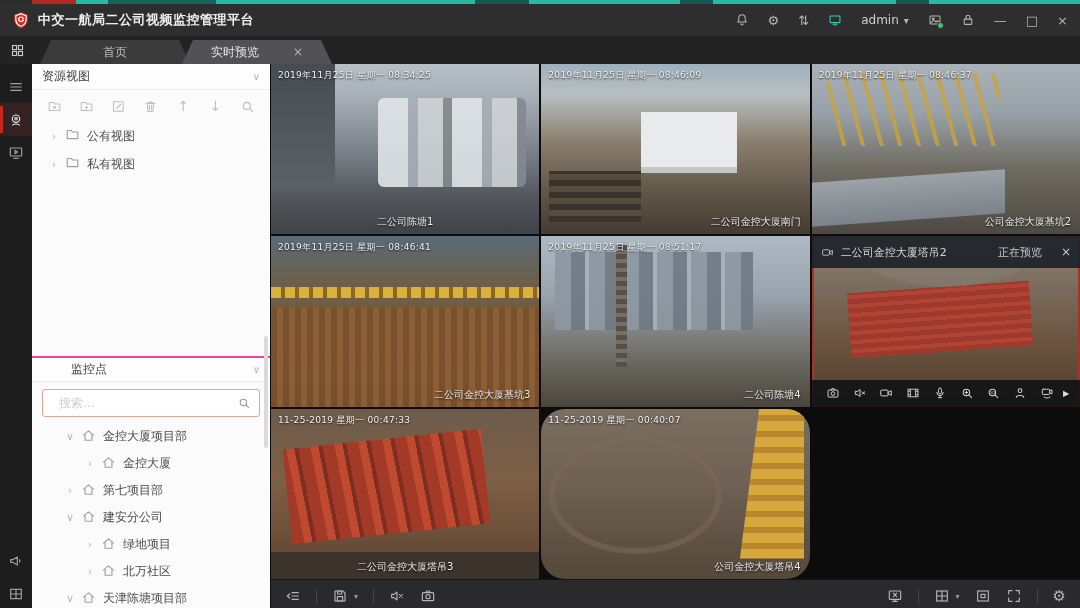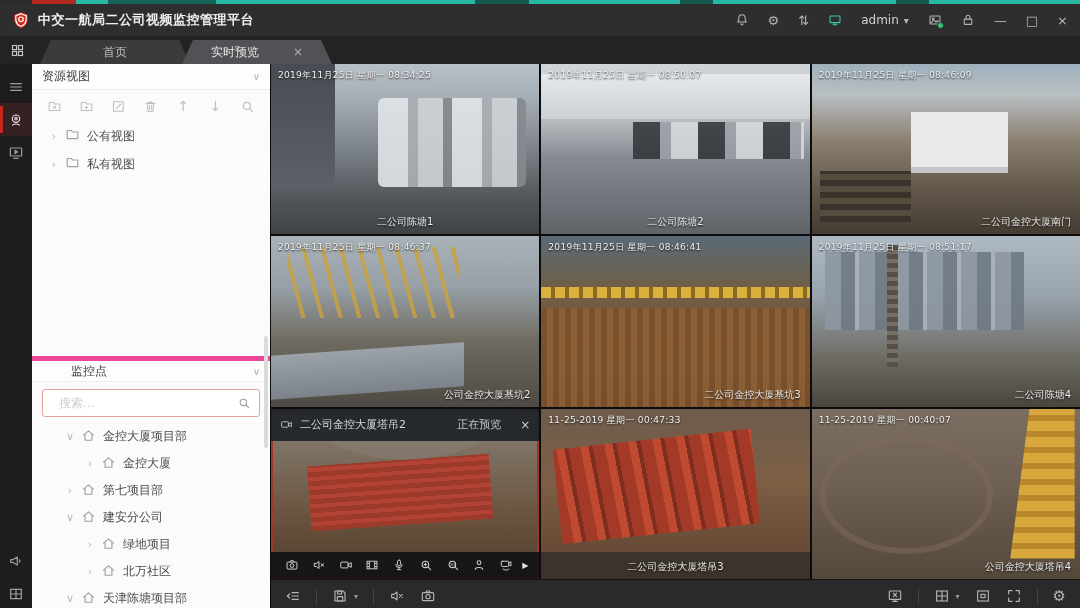--- a/index.html
+++ b/index.html
@@ -59,21 +59,21 @@
   .res-tool{flex:1;display:flex;align-items:center;justify-content:center;}
   .res-tool svg{width:15px;height:15px;}
   .res-tool .glyph{font-size:14px;color:#bfbfbf;}
   .tree-row{height:28px;display:flex;align-items:center;font-size:12px;color:#4c4c4c;}
   .t-chev{width:16px;text-align:center;color:#b6b6b6;font-size:11px;}
   .t-ico{margin:0 7px 0 3px;color:#a0a0a0;}
   .t-ico svg{width:15px;height:15px;}
   .res-tree .tree-row{padding-left:14px;}
 
   .mon{margin-top:auto;}
-  .mon .sec-header{border-top:5px solid #ec4899;padding-left:39px;}
+  .mon .sec-header{border-top:2px solid #ec4899;padding-left:39px;}
   .search-row{margin:7px 10px 6px;height:28px;border:1px solid #e0a49c;border-radius:3px;background:#fff;
     display:flex;align-items:center;padding:0 8px;}
   .search-ph{color:#cdcdcd;font-size:12px;margin-left:8px;}
   .search-ic{margin-left:auto;color:#9c9c9c;}
   .search-ic svg{width:14px;height:14px;}
   .mon-tree .tree-row{height:27px;}
   .lv1{padding-left:30px;}
   .lv2{padding-left:50px;}
   .mon-scroll{position:absolute;right:2px;top:272px;width:4px;height:112px;background:#dadada;border-radius:2px;}
 
@@ -126,21 +126,21 @@
     background:repeating-linear-gradient(0deg,#55504a 0 5px,#776f66 5px 9px);}
   .c7{background:linear-gradient(180deg,#8c8178 0%,#7a6c5d 30%,#6b543f 62%,#4e3c2c 100%);}
   .c7::before{left:14%;top:30%;width:68%;height:38%;transform:rotate(-4deg);
     background:repeating-linear-gradient(0deg,#9c3a2c 0 5px,#b34334 5px 9px);}
   .c7::after{left:-10%;top:-22%;width:120%;height:66%;opacity:.45;
     background:radial-gradient(ellipse at 50% 0%,#8a8178 0 55%,transparent 56%);}
   .c8{background:linear-gradient(180deg,#6e5c4c 0%,#7d5f45 42%,#5e4330 100%);}
   .c8::before{left:6%;top:18%;width:74%;height:56%;transform:rotate(-6deg);
     background:repeating-linear-gradient(85deg,#a33a28 0 12px,#c04a30 12px 20px,#7e2e20 20px 24px);}
   .c8::after{left:0;right:0;bottom:0;height:16%;background:#3c342c;}
-  .c9{background:linear-gradient(180deg,#7b6f61 0%,#6e6052 45%,#54483a 100%);}
+  .c9{background:linear-gradient(180deg,#7b6f61 0%,#6e6052 45%,#54483a 100%);border-radius:24px;}
   .c9::before{right:2%;top:0;width:24%;height:88%;clip-path:polygon(30% 0,100% 0,100% 100%,0 100%);
     background:repeating-linear-gradient(0deg,#d8a83c 0 10px,#b9882c 10px 16px);}
   .c9::after{left:3%;top:16%;width:60%;height:62%;border:6px solid #7c6a58;border-radius:50%;opacity:.55;}
 
   
   .cell.sel{outline:2px solid #a83227;outline-offset:-2px;}
   .cell-head{position:absolute;top:0;left:0;right:0;height:24px;background:rgba(30,34,40,.93);
     display:flex;align-items:center;padding:16px 9px;gap:7px;z-index:4;}
   .ch-cam{color:#c2c2c2;}
   .ch-cam svg{width:13px;height:13px;}
@@ -597,24 +597,20 @@
     </aside>
 
     <section class="stage">
       <div class="vgrid">
 
         <div class="cell c1">
           <span class="ts">2019年11月25日 星期一 08:34:25</span>
           <span class="cap center">二公司陈塘1</span>
         </div>
 
-        <div class="cell c2">
-          <span class="ts">2019年11月25日 星期一 08:50:07</span>
-          <span class="cap center">二公司陈塘2</span>
-        </div>
 
         <div class="cell c3">
           <span class="ts">2019年11月25日 星期一 08:46:09</span>
           <span class="cap right">二公司金控大厦南门</span>
         </div>
 
         <div class="cell c4">
           <span class="ts">2019年11月25日 星期一 08:46:37</span>
           <span class="cap right">公司金控大厦基坑2</span>
         </div>

